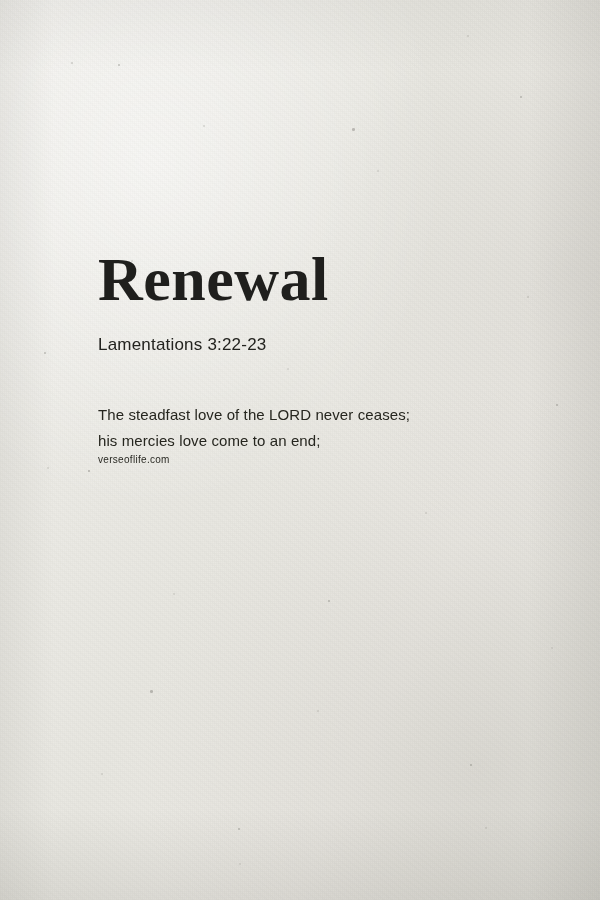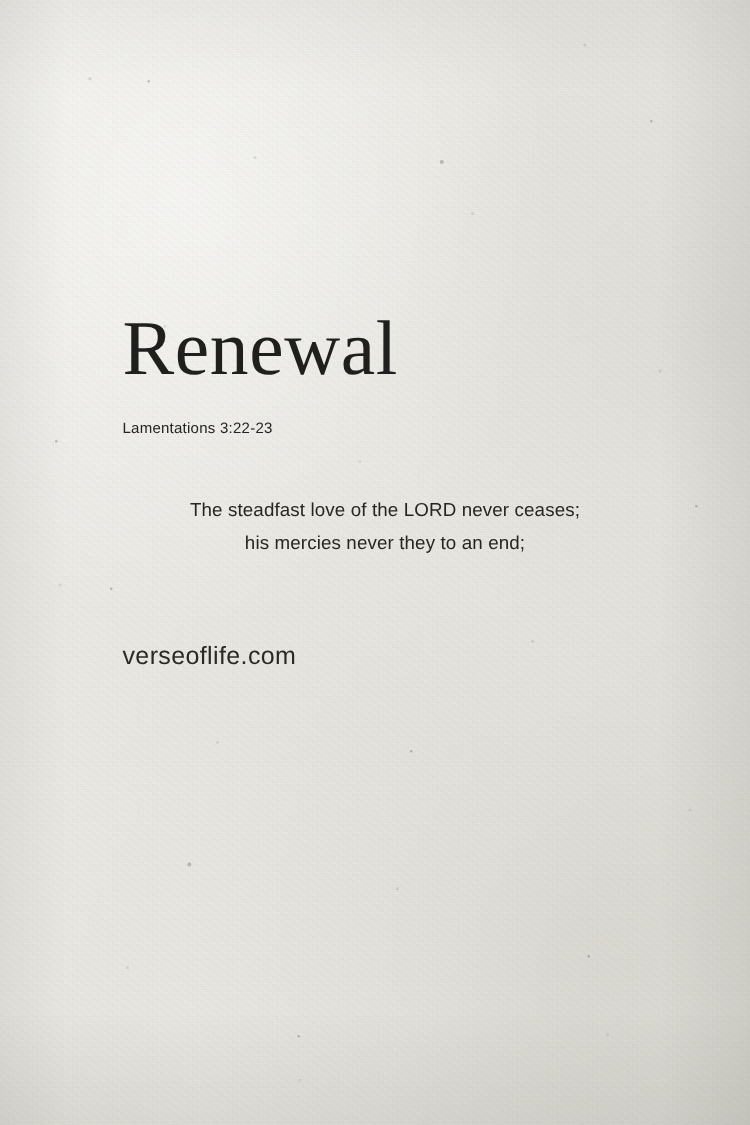--- a/index.html
+++ b/index.html
@@ -74,50 +74,48 @@
     position: absolute;
     left: 98px;
     top: 248px;
     width: 420px;
   }
 
   .title {
     font-family: "Liberation Serif", "DejaVu Serif", serif;
     font-size: 62px;
     line-height: 1.02;
-    font-weight: 400;
+    font-weight: 700;
     color: #1f1f1d;
     letter-spacing: 0.5px;
     margin: 0;
   }
 
   .reference {
     margin-top: 24px;
     font-family: "Liberation Sans", sans-serif;
-    font-size: 12px;
+    font-size: 17px;
     font-weight: 400;
     color: #23231f;
     letter-spacing: 0.2px;
   }
 
   .verse {
     margin-top: 47px;
     font-family: "Liberation Sans", sans-serif;
     font-size: 15px;
     line-height: 26px;
     color: #26261f;
     letter-spacing: 0.1px;
-    text-align: center;
   }
   .verse .line { display: block; white-space: pre; }
 
   .site {
-    margin-top: 66px;
     font-family: "Liberation Sans", sans-serif;
-    font-size: 20px;
+    font-size: 10px;
     color: #2a2a24;
     letter-spacing: 0.3px;
   }
 
   
   .speck {
     position: absolute;
     background: rgba(95,93,86,0.35);
     border-radius: 50%;
     pointer-events: none;
@@ -143,19 +141,19 @@
   <span class="speck" style="left:88px;top:470px;width:1.6px;height:1.6px;"></span>
 
   <div class="content">
 
     <h1 class="title">Renewal</h1>
 
     <div class="reference">Lamentations 3:22-23</div>
 
     <div class="verse">
       <span class="line">The steadfast love of the LORD never ceases;</span>
-      <span class="line">his mercies never they to an end;</span>
+      <span class="line">his mercies love come to an end;</span>
     </div>
 
     <div class="site">verseoflife.com</div>
 
   </div>
 </div>
 
 </body></html>

